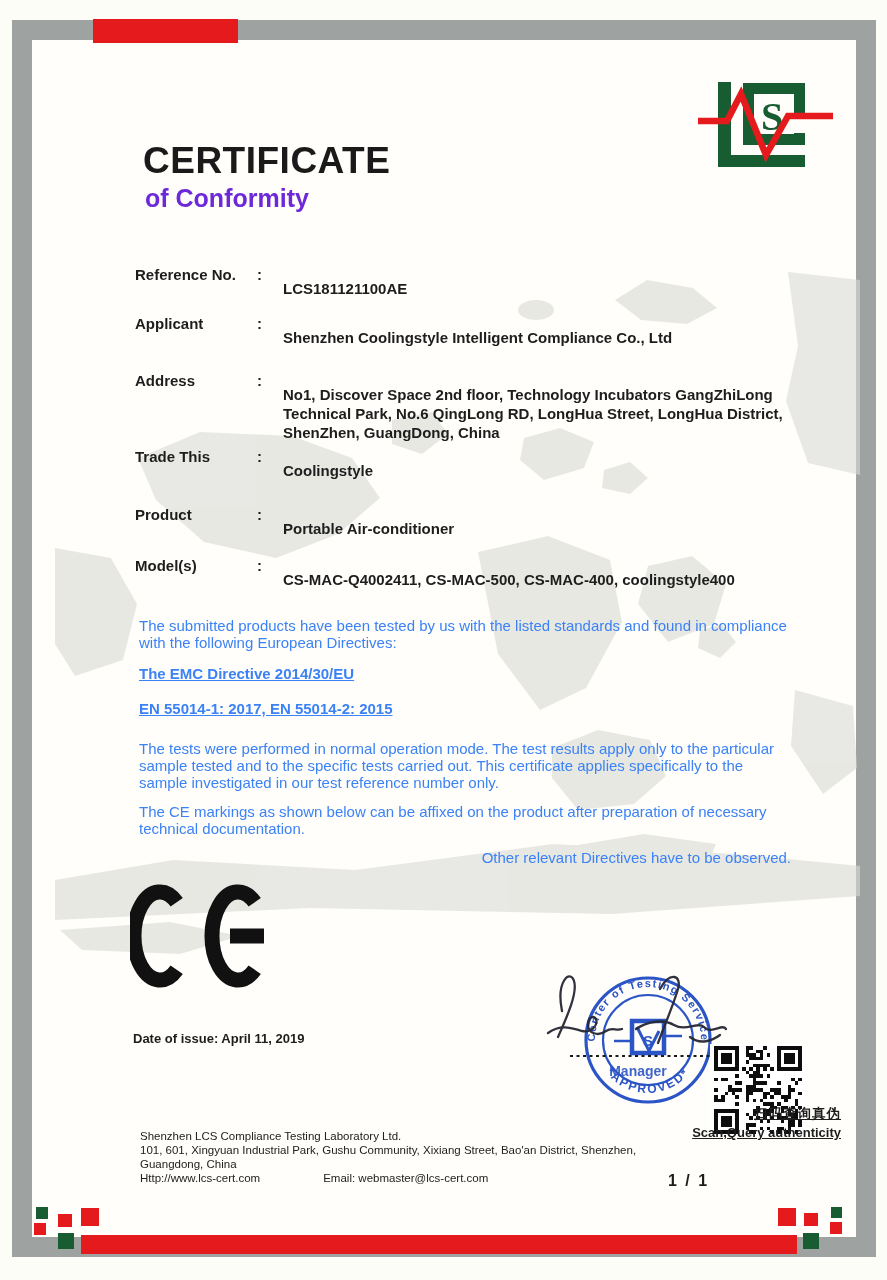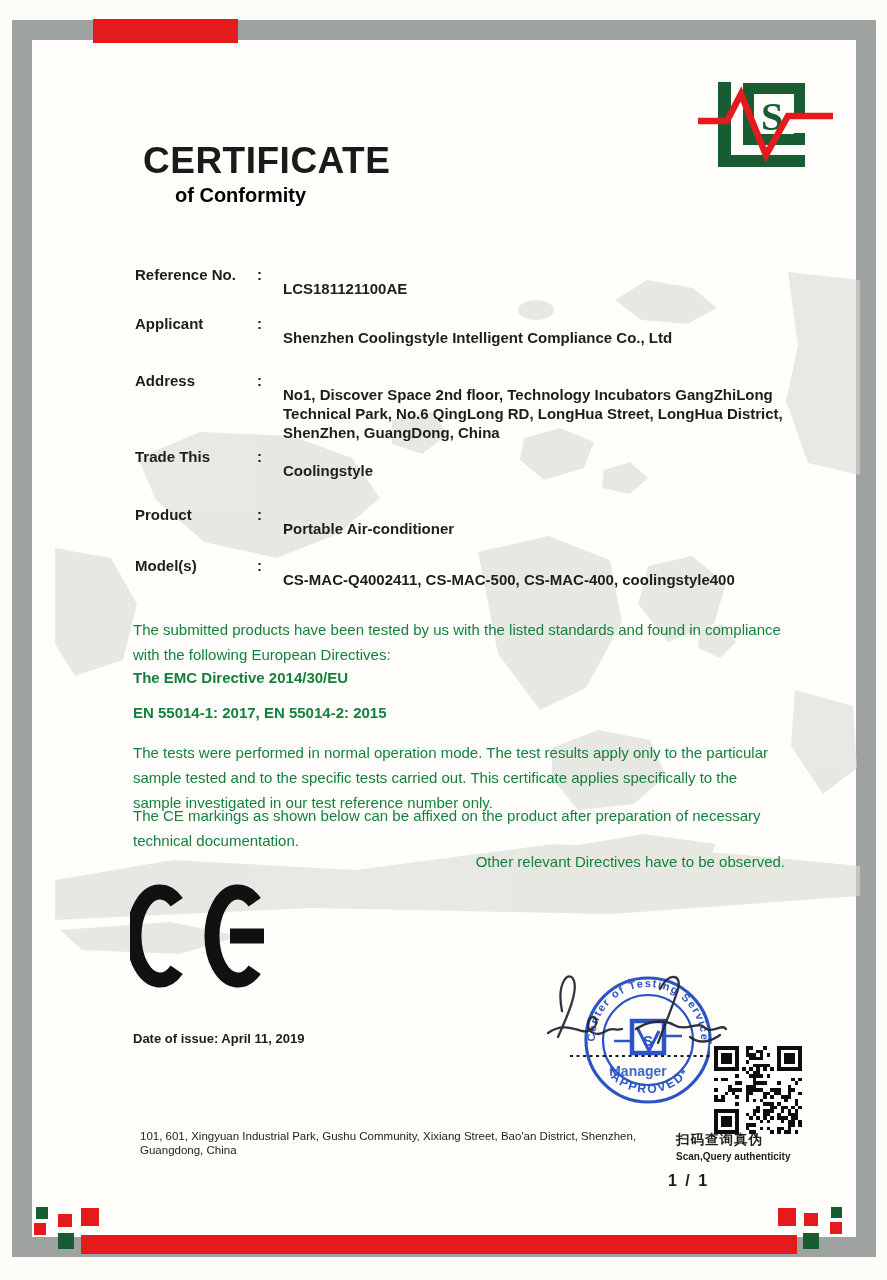--- a/index.html
+++ b/index.html
@@ -22,41 +22,41 @@
   .frame{
     left:12px;top:20px;right:11px;bottom:23px;
     border:20px solid var(--frame-gray);
     background:#fffefa;
   }
   .deco{position:absolute;}
   .deco.red{background:var(--accent-red);}
   .deco.green{background:var(--brand-green);}
   
   .title{left:143px;top:140px;font-size:37px;font-weight:bold;letter-spacing:.5px;color:#1a1a1a;}
-  .subtitle{left:145px;top:184px;font-size:20px;font-weight:bold;color:#000000;margin-left:30px;}
+  .subtitle{left:145px;top:184px;font-size:25px;font-weight:bold;color:#6d28d9;}
   
   .field-row{left:135px;width:660px;font-size:15px;font-weight:bold;line-height:19px;}
   .f-label{position:absolute;left:0;top:0;width:115px;}
   .f-colon{position:absolute;left:122px;top:0;}
   .f-value{position:absolute;left:148px;top:0;width:502px;margin-top:14px;}
   
-  .para{left:133px;width:652px;font-size:15px;line-height:25px;color:#15803d;}
-  .para.bold{font-weight:bold;}
+  .para{left:139px;width:652px;font-size:15px;line-height:17px;color:#3b82f6;}
+  .para.bold{font-weight:bold;text-decoration:underline;}
   
   .date-line{left:133px;top:1031px;font-size:13px;font-weight:bold;}
   
   .footer{left:140px;top:1129px;width:520px;font-size:11.5px;line-height:14px;color:#222;}
   .footer .cols span{display:inline-block;}
   .footer .c1{width:180px;}
   .page-num{left:668px;top:1172px;font-size:16px;font-weight:bold;letter-spacing:2px;}
   
   .qr-wrap{left:710px;top:1044px;width:96px;height:92px;background:#fff;padding:2px;}
-  .qr-cap{left:676px;top:1131px;width:165px;text-align:left;font-weight:bold;}
+  .qr-cap{left:676px;top:1105px;width:165px;text-align:right;font-weight:bold;text-decoration:underline;}
   .qr-cap .zh{font-size:13.5px;letter-spacing:1px;}
-  .qr-cap .en{font-size:10px;margin-top:2px;}
+  .qr-cap .en{font-size:13px;margin-top:2px;}
   
   .stamp-svg text{font-family:"Liberation Sans",sans-serif;}
   .arc-text{font-size:11px;font-weight:bold;letter-spacing:1.5px;fill:var(--stamp-blue);}
   .arc-text-b{font-size:12px;font-weight:bold;letter-spacing:2px;fill:var(--stamp-blue);}
   .manager-text{font-size:14px;fill:var(--stamp-blue);font-weight:bold;opacity:.9;}
   svg{display:block;}
 </style>
 </head>
 <body>
 
@@ -359,22 +359,27 @@
           <rect x="23" y="24" width="1" height="1"></rect>
         </g>
     </svg>
   </div>
   <div class="abs qr-cap">
     <div class="zh">扫码查询真伪</div>
     <div class="en">Scan,Query authenticity</div>
   </div>
 
   <div class="abs footer">
+    <div>Shenzhen LCS Compliance Testing Laboratory Ltd.</div>
     <div>101, 601, Xingyuan Industrial Park, Gushu Community, Xixiang Street, Bao'an District, Shenzhen,</div>
     <div>Guangdong, China</div>
+    <div class="cols">
+      <span class="c1">Http://www.lcs-cert.com</span>
+      <span>Email: webmaster@lcs-cert.com</span>
+    </div>
   </div>
   <div class="abs page-num">1 / 1</div>
 
   <div class="deco red" style="left:81px;top:1235px;width:716px;height:19px;"></div>
   <div class="deco green" style="left:58px;top:1233px;width:16px;height:16px;"></div>
   <div class="deco green" style="left:803px;top:1233px;width:16px;height:16px;"></div>
   <div class="deco green" style="left:36px;top:1207px;width:12px;height:12px;"></div>
   <div class="deco red" style="left:34px;top:1223px;width:12px;height:12px;"></div>
   <div class="deco red" style="left:58px;top:1214px;width:14px;height:13px;"></div>
   <div class="deco red" style="left:81px;top:1208px;width:18px;height:18px;"></div>

